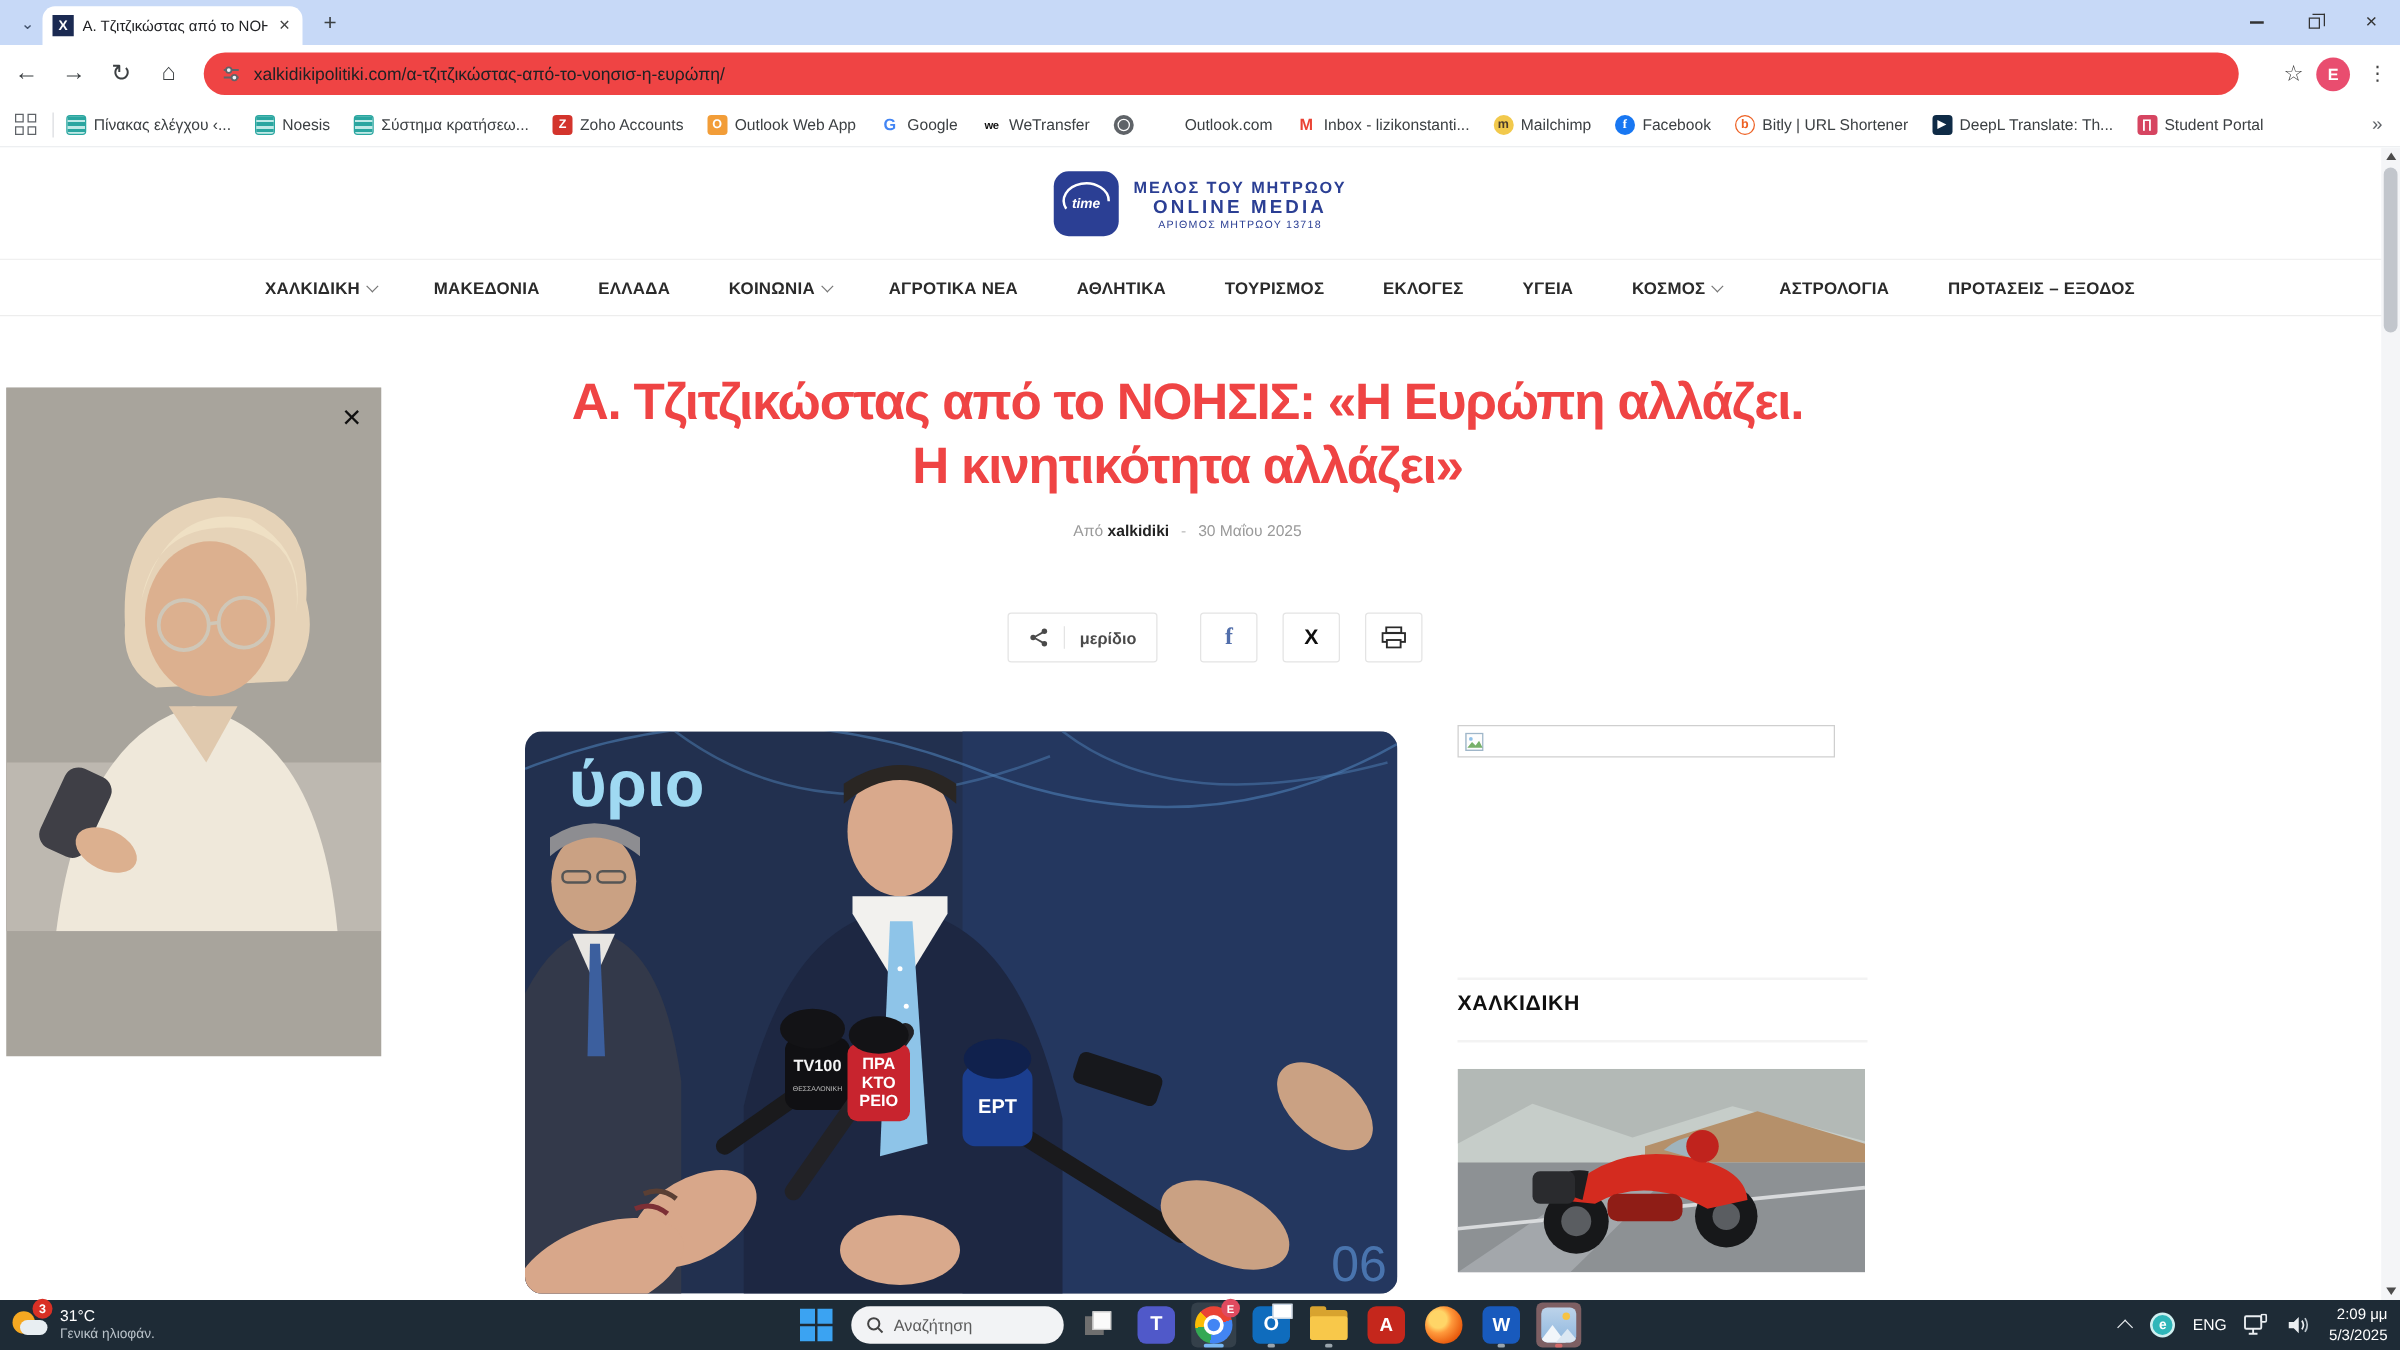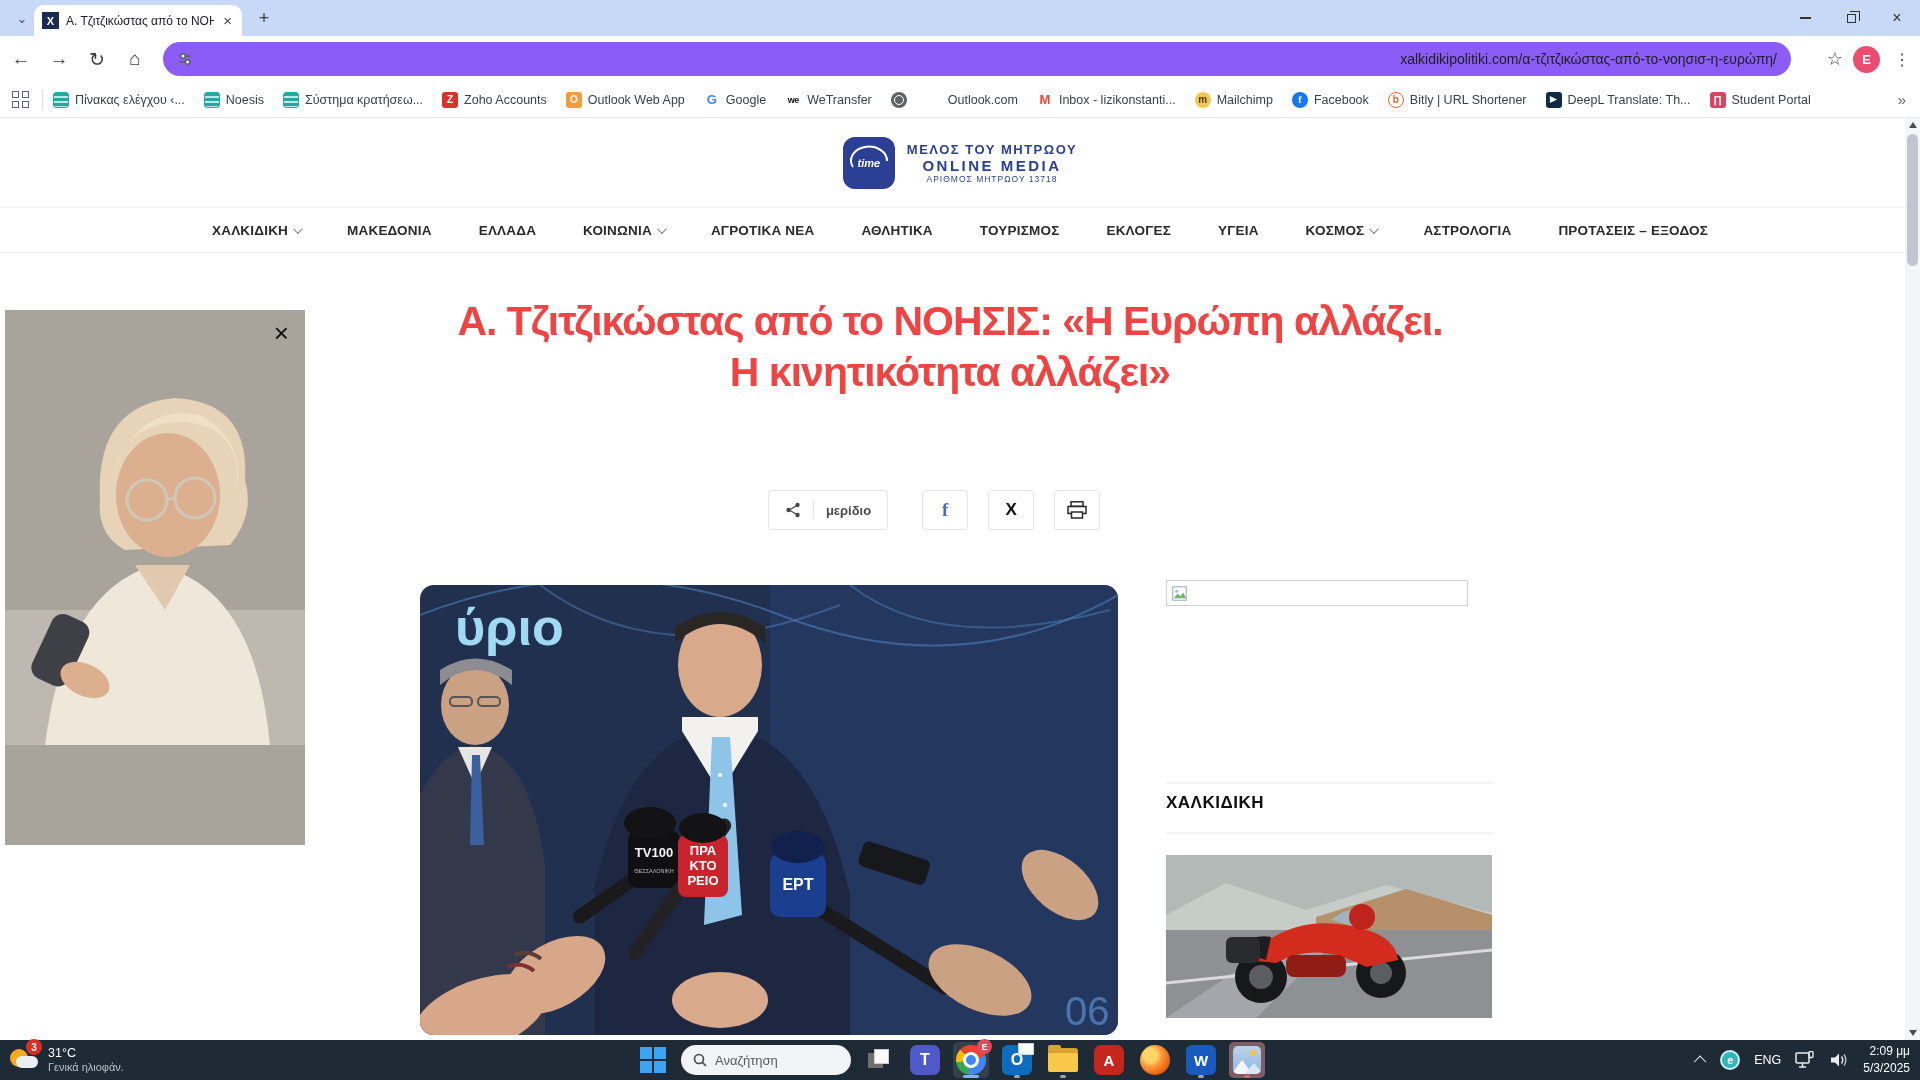--- a/index.html
+++ b/index.html
@@ -17,21 +17,21 @@
   .new-tab { position:absolute; left:252px; top:7px; width:24px; height:24px; font-size:18px; color:#3c4043; text-align:center; line-height:23px; cursor:pointer; }
   .win-controls { position:absolute; right:0; top:0; height:36px; display:flex; }
   .win-btn { width:46px; height:36px; display:flex; align-items:center; justify-content:center; color:#202124; cursor:pointer; }
   .glyph-min { width:11px; height:1.5px; background:#333; }
   .glyph-restore { width:9px; height:9px; border:1.2px solid #333; position:relative; }
   .glyph-restore:before { content:""; position:absolute; left:2px; top:-4px; width:9px; height:9px; border:1.2px solid #333; border-left:none; border-bottom:none; }
   .glyph-close { font-size:16px; color:#333; line-height:1; }
 
   .toolbar { position:absolute; left:0; top:36px; width:1920px; height:46px; background:#ffffff; display:flex; align-items:center; }
   .navbtn { width:34px; height:34px; display:flex; align-items:center; justify-content:center; font-size:19px; color:#3c4043; border-radius:50%; margin-left:4px; cursor:pointer; }
-  .urlbar { position:absolute; left:163px; top:6px; width:1628px; height:34px; border-radius:17px; background:#8b5cf6; display:flex; align-items:center; padding:0 14px; gap:10px;justify-content:space-between; }
+  .urlbar { position:absolute; left:163px; top:6px; width:1628px; height:34px; border-radius:17px; background:#ef4444; display:flex; align-items:center; padding:0 14px; gap:10px; }
   .url-text { font-size:14px; color:#202124; }
   .tool-right { position:absolute; right:6px; top:6px; height:34px; display:flex; align-items:center; gap:10px; }
   .star { font-size:18px; color:#444; cursor:pointer; }
   .avatar { width:27px; height:27px; border-radius:50%; background:#e94d6f; color:#fff; font-size:13px; font-weight:bold; display:flex; align-items:center; justify-content:center; cursor:pointer; }
   .dots { font-size:16px; color:#444; cursor:pointer; padding:0 4px; }
 
   .bookmarksbar { position:absolute; left:0; top:82px; width:1920px; height:36px; background:#fff; border-bottom:1px solid #e8eaed; display:flex; align-items:center; padding-left:12px; }
   .apps-grid { width:18px; height:18px; display:grid; grid-template-columns:7px 7px; grid-template-rows:7px 7px; gap:3px; margin-right:12px; cursor:pointer; }
   .apps-grid span { border:1.6px solid #5f6368; }
   .bm-divider { width:1px; height:20px; background:#dadce0; margin-right:10px; }
@@ -71,21 +71,21 @@
 
   .mainnav { position:absolute; left:0; top:89px; width:100%; height:46px; border-top:1px solid #f0f0f0; border-bottom:1px solid #ededed; display:flex; align-items:center; justify-content:center; gap:47px; }
   .nav-item { font-size:13.5px; font-weight:bold; color:#2a2a2a; letter-spacing:0.2px; display:flex; align-items:center; gap:5px; cursor:pointer; white-space:nowrap; }
   .chev { width:7px; height:7px; border-right:1.5px solid #777; border-bottom:1.5px solid #777; transform:rotate(45deg) translateY(-2px); }
 
   .article-title { position:absolute; left:450px; top:178px; width:1000px; text-align:center; font-size:41px; font-weight:bold; color:#ef4444; line-height:1.25; letter-spacing:-1px; }
   .byline { position:absolute; left:450px; top:300px; width:1000px; text-align:center; font-size:12.5px; color:#9a9a9a; }
   .byline b { color:#222; }
   .byline .sep { margin:0 6px; color:#bbb; }
 
-  .share-row { position:absolute; left:434px; top:372px; width:1000px; display:flex; justify-content:center; gap:20px;text-align:center; }
+  .share-row { position:absolute; left:472px; top:372px; width:1000px; display:flex; justify-content:center; gap:20px;text-align:center; }
   .share-pill { height:40px; border:1px solid #e4e4e4; border-radius:3px; display:flex; align-items:center; padding:0 16px; gap:12px; margin-right:14px; cursor:pointer; background:#fff; }
   .share-pill .vdiv { width:1px; height:18px; background:#e4e4e4; }
   .share-label { font-size:13px; font-weight:bold; color:#4a4a4a; }
   .share-btn { width:46px; height:40px; border:1px solid #e4e4e4; border-radius:3px; background:#fff; display:flex; align-items:center; justify-content:center; cursor:pointer; }
   .fb-f { color:#516eab; font-size:19px; font-weight:bold; font-family:"Liberation Serif",serif; }
   .x-x { color:#0f0f0f; font-size:17px; font-weight:bold; }
 
   .article-img { position:absolute; left:420px; top:467px; width:698px; height:450px; overflow:hidden;border-radius:14px; }
 
   
@@ -343,20 +343,26 @@
       <div class="nav-item">
           <span>ΑΣΤΡΟΛΟΓΙΑ</span>
         </div>
       <div class="nav-item">
           <span>ΠΡΟΤΑΣΕΙΣ – ΕΞΟΔΟΣ</span>
         </div>
     </div>
 
     <h1 class="article-title">Α. Τζιτζικώστας από το ΝΟΗΣΙΣ: «Η Ευρώπη αλλάζει. Η κινητικότητα αλλάζει»</h1>
 
+    <div class="byline">
+      <span>Από</span>
+      <b>xalkidiki</b>
+      <span class="sep">-</span>
+      <span>30 Μαΐου 2025</span>
+    </div>
 
     <div class="share-row">
       <div class="share-pill">
         <svg width="16" height="16" viewBox="0 0 16 16">
           <circle cx="12.5" cy="3" r="2.2" fill="#4a4a4a"></circle>
             <circle cx="3.5" cy="8" r="2.2" fill="#4a4a4a"></circle>
             <circle cx="12.5" cy="13" r="2.2" fill="#4a4a4a"></circle>
           <line x1="4" y1="8" x2="12" y2="3.5" stroke="#4a4a4a" stroke-width="1.4"></line>
           <line x1="4" y1="8" x2="12" y2="12.5" stroke="#4a4a4a" stroke-width="1.4"></line>
         </svg>

